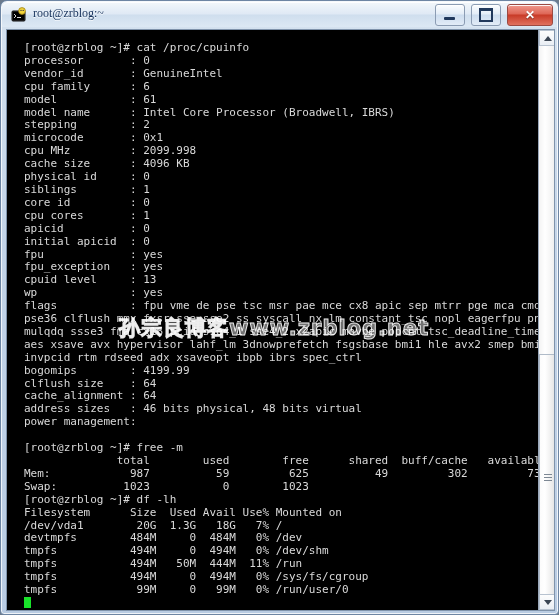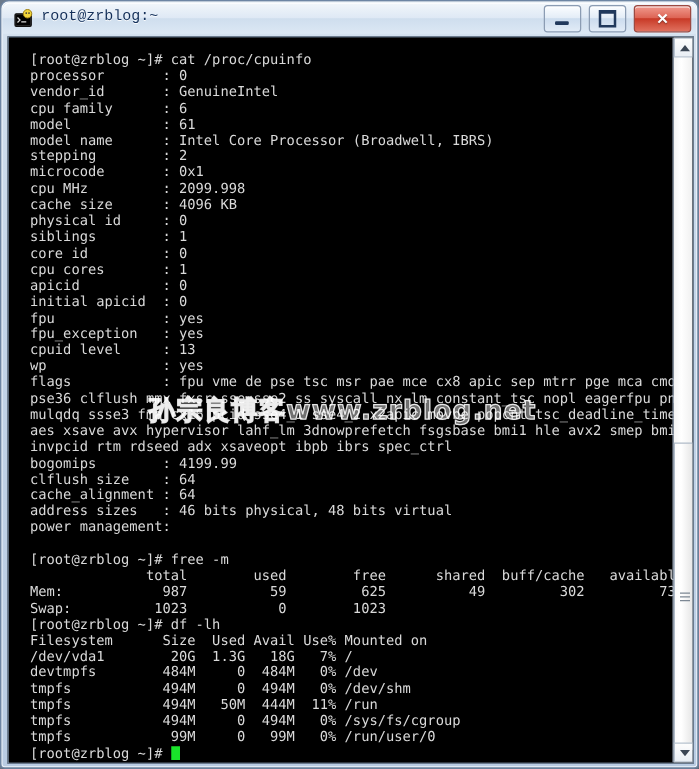--- a/index.html
+++ b/index.html
@@ -20,21 +20,21 @@
     border-radius:6px 6px 0 0;
     background:linear-gradient(to bottom,#f2f7fb 0%,#dfe9f5 48%,#cfdeee 52%,#dce8f4 100%);
     box-shadow:inset 0 1px 0 rgba(255,255,255,.9);
   }
   .title-icon{
     position:absolute;left:9px;top:5px;width:16px;height:16px;
   }
   .title-text{
     position:absolute;left:31px;top:4px;
     font-size:12px;color:#14305a;
-    font-family:Liberation Mono, monospace;
+    font-family:Liberation Serif, serif;
     text-shadow:0 1px 0 rgba(255,255,255,.85);
     white-space:nowrap;
     text-align:right;
   }
 
   .winbtns{position:absolute;right:4px;top:2px;height:21px;}
   .wbtn{
     position:relative;display:inline-block;vertical-align:top;
     width:28px;height:20px;margin-left:1px;
     border:1px solid #8b9cb3;border-radius:3px;
@@ -203,21 +203,21 @@
 Mem:            987          59         625          49         302         732
 Swap:          1023           0        1023
 [root@zrblog ~]# df -lh
 Filesystem      Size  Used Avail Use% Mounted on
 /dev/vda1        20G  1.3G   18G   7% /
 devtmpfs        484M     0  484M   0% /dev
 tmpfs           494M     0  494M   0% /dev/shm
 tmpfs           494M   50M  444M  11% /run
 tmpfs           494M     0  494M   0% /sys/fs/cgroup
 tmpfs            99M     0   99M   0% /run/user/0
-</span><span id="last-prompt">[root@zrblog ~]# </span><span class="cursor"></span></pre>
+</span><span class="cursor"></span></pre>
       <div class="watermark">孙宗良博客www.zrblog.net</div>
     </div>
 
     <div class="sbar">
       <div class="sb-arrow up">
         <i class="tri up"></i>
       </div>
       <div class="sb-thumb">
         <span class="sb-grip">
             <i></i>

